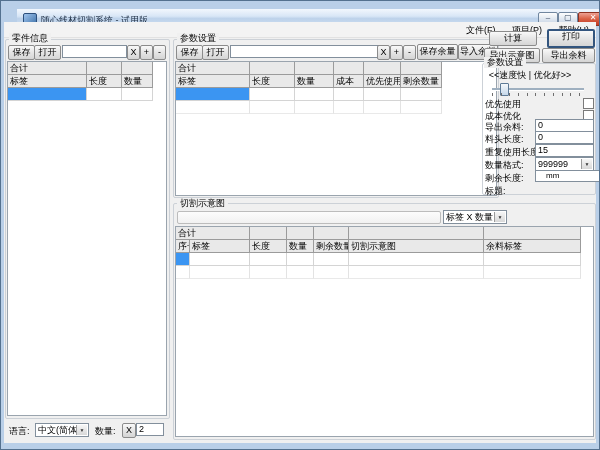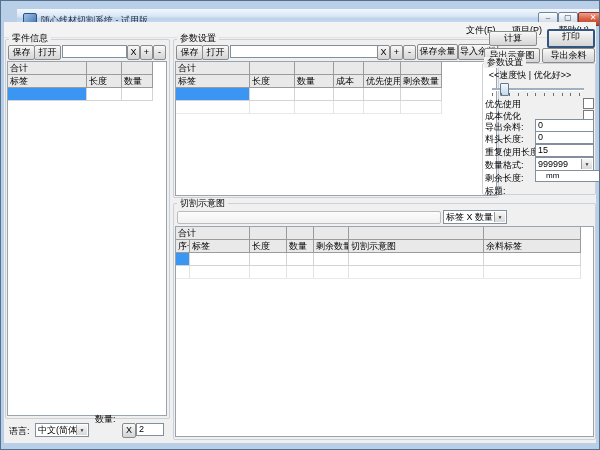--- a/index.html
+++ b/index.html
@@ -230,17 +230,17 @@
       <div class="tcell" style="width:135px;"></div>
       <div class="tcell" style="width:97px;"></div>
     </div>
   </div>
 
   <div class="abs lbl" style="left:8px;top:424px;">语言:</div>
   <div class="abs input" style="left:34px;top:422px;width:48px;height:12px;line-height:12px;">
     <span>中文(简体)</span>
     <span class="combo-arrow">▼</span>
   </div>
-  <div class="abs lbl" style="left:94px;top:412px;">数量:</div>
+  <div class="abs lbl" style="left:94px;top:424px;">数量:</div>
   <div class="abs btn" style="left:121px;top:422px;width:12px;height:13px;line-height:12px;">X</div>
   <div class="abs input" style="left:135px;top:422px;width:22px;height:11px;line-height:11px;">2</div>
 
 </div>
 
 </body></html>

